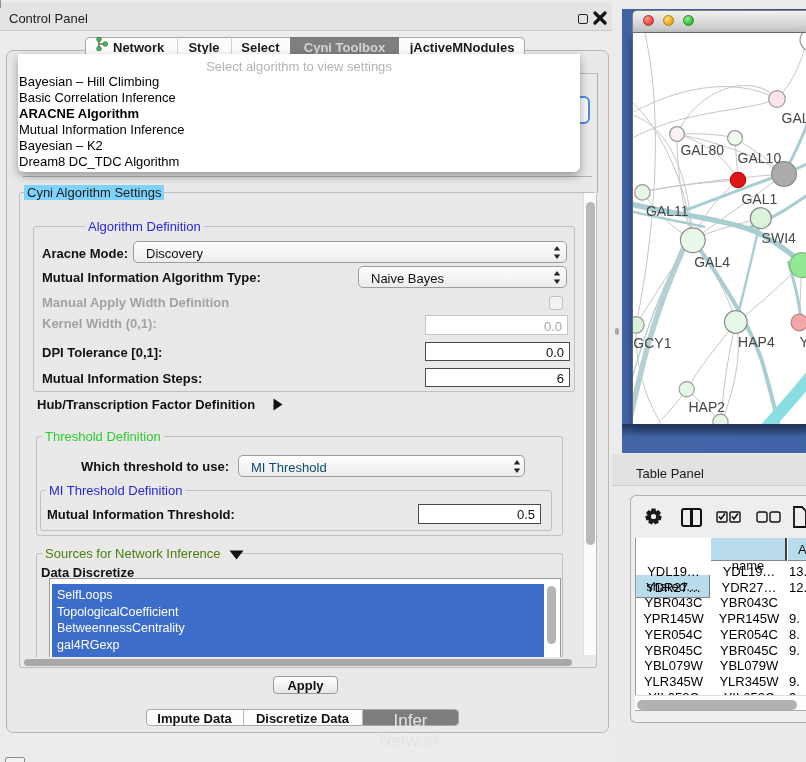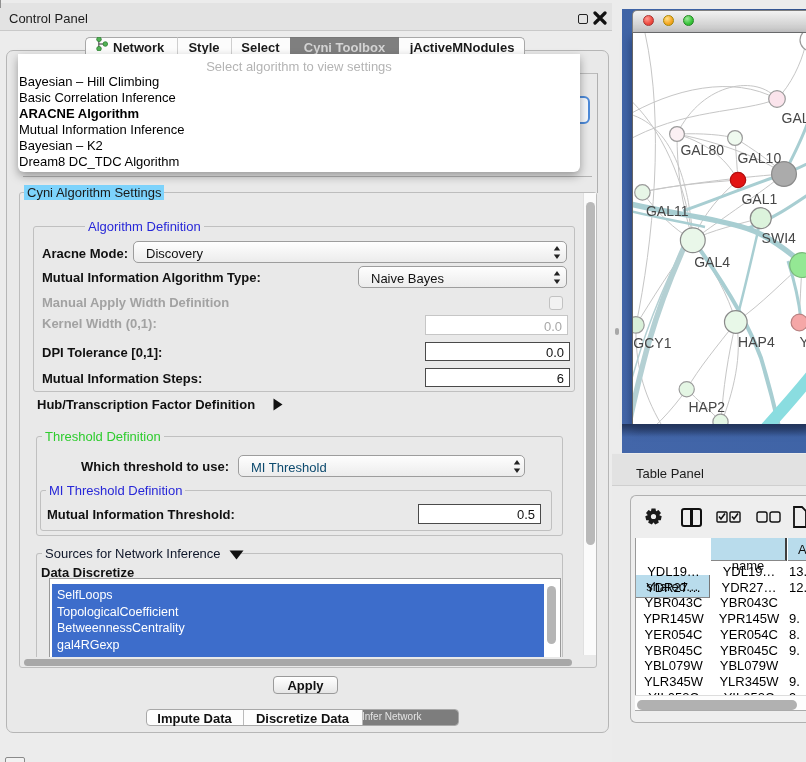--- a/index.html
+++ b/index.html
@@ -100,21 +100,21 @@
     <path d="M4 13 L7.2 8.6 L0.8 8.6 Z" fill="#222"></path>
   </svg>
 
 <div class="abs" style="left:40px;top:490px;width:512px;height:41px;border:1px solid #c0c0c0;border-radius:3px;"></div>
 <div class="abs" style="left:46px;top:483px;background:#e9e9e9;padding:0 3px;font-size:13px;color:#2727d8;">MI Threshold Definition</div>
 <div class="abs" style="left:47px;top:507px;font-size:13px;font-weight:bold;color:#111;">Mutual Information Threshold:</div>
 <div class="abs" style="left:418px;top:504px;width:123px;height:20px;border:1px solid #4a4a4a;background:#fff;"></div>
 <div class="abs" style="left:418px;top:507px;width:117px;text-align:right;font-size:13px;color:#111;">0.5</div>
 
 <div class="abs" style="left:36px;top:553px;width:527px;height:104px;border:1px solid #c0c0c0;border-top:1px solid #c0c0c0;border-bottom:none;border-radius:3px 3px 0 0;"></div>
-<div class="abs" style="left:42px;top:546px;background:#e9e9e9;padding:0 3px 0 3px;font-size:13px;color:#0f172a;">Sources for Network Inference&nbsp;&nbsp;&nbsp;&nbsp;</div>
+<div class="abs" style="left:42px;top:546px;background:#e9e9e9;padding:0 3px 0 3px;font-size:13px;color:#4d7c0f;">Sources for Network Inference&nbsp;&nbsp;&nbsp;&nbsp;</div>
 <svg class="abs" style="left:229px;top:550px;" width="15" height="10" viewBox="0 0 15 10">
     <path d="M0.5 0.5 L14.5 0.5 L7.5 9.5 Z" fill="#111"></path>
   </svg>
 <div class="abs" style="left:41px;top:565px;font-size:13px;font-weight:bold;color:#111;">Data Discretize</div>
 
 <div class="abs" style="left:49px;top:578px;width:512px;height:79px;background:#fff;border:1px solid #999;border-bottom:none;"></div>
 <div class="abs" style="left:52px;top:584px;width:492px;height:73px;background:#3d6dcb;"></div>
 <div class="abs" style="left:57px;top:588px;font-size:12.5px;color:#fff;text-align:right;">SelfLoops</div>
 <div class="abs" style="left:57px;top:604.5px;font-size:12.5px;color:#fff;">TopologicalCoefficient</div>
 <div class="abs" style="left:57px;top:621px;font-size:12.5px;color:#fff;">BetweennessCentrality</div>
@@ -124,21 +124,21 @@
 <div class="abs" style="left:273px;top:676px;width:65px;height:18px;background:linear-gradient(#ffffff,#e6e6e6);border:1px solid #9a9a9a;border-radius:4px;"></div>
 <div class="abs" style="left:273px;top:678px;width:65px;text-align:center;font-size:13px;font-weight:bold;color:#111;">Apply</div>
 
 <div class="abs" style="left:146px;top:709px;width:313px;height:17px;background:#fdfdfd;border:1px solid #a8a8a8;border-radius:4px;overflow:hidden;">
   <div style="position:absolute;left:0;top:0;width:97px;height:17px;border-right:1px solid #bbb;"></div>
   <div style="position:absolute;left:97px;top:0;width:119px;height:17px;border-right:1px solid #bbb;"></div>
   <div style="position:absolute;left:216px;top:0;width:97px;height:17px;background:#7d7d7d;"></div>
 </div>
 <div class="abs" style="left:146px;top:711px;width:97px;text-align:center;font-size:13px;font-weight:bold;color:#111;">Impute Data</div>
 <div class="abs" style="left:243px;top:711px;width:119px;text-align:center;font-size:13px;font-weight:bold;color:#111;">Discretize Data</div>
-<div class="abs" style="left:362px;top:711px;width:97px;text-align:left;font-size:10px;color:#e4e4e4;">Infer Network</div>
+<div class="abs" style="left:362px;top:711px;width:97px;text-align:center;font-size:17px;color:#e4e4e4;">Infer Network</div>
 
 <div class="abs" style="left:5px;top:757px;width:20px;height:10px;background:#f2f2f2;border:1.5px solid #8a8a8a;border-radius:2px;"></div>
 
 <div class="abs" style="left:18px;top:54px;width:562px;height:118px;background:#ffffff;border-radius:0 0 6px 6px;box-shadow:0 4px 10px rgba(0,0,0,0.35);"></div>
 <div class="abs" style="left:18px;top:59px;width:562px;text-align:center;font-size:13px;color:#b4b4b4;">Select algorithm to view settings</div>
 <div class="abs" style="left:19px;top:74px;font-size:13px;color:#000;line-height:16px;">Bayesian – Hill Climbing<br>Basic Correlation Inference<br><b>ARACNE Algorithm</b><br>Mutual Information Inference<br>Bayesian – K2<br>Dream8 DC_TDC Algorithm</div>
 
 <div class="abs" style="left:615px;top:328px;width:4px;height:7px;background:#a8a8a8;border-radius:2px;"></div>
 <div class="abs" style="left:0px;top:0px;width:1px;height:8px;background:#909090;"></div>
 

